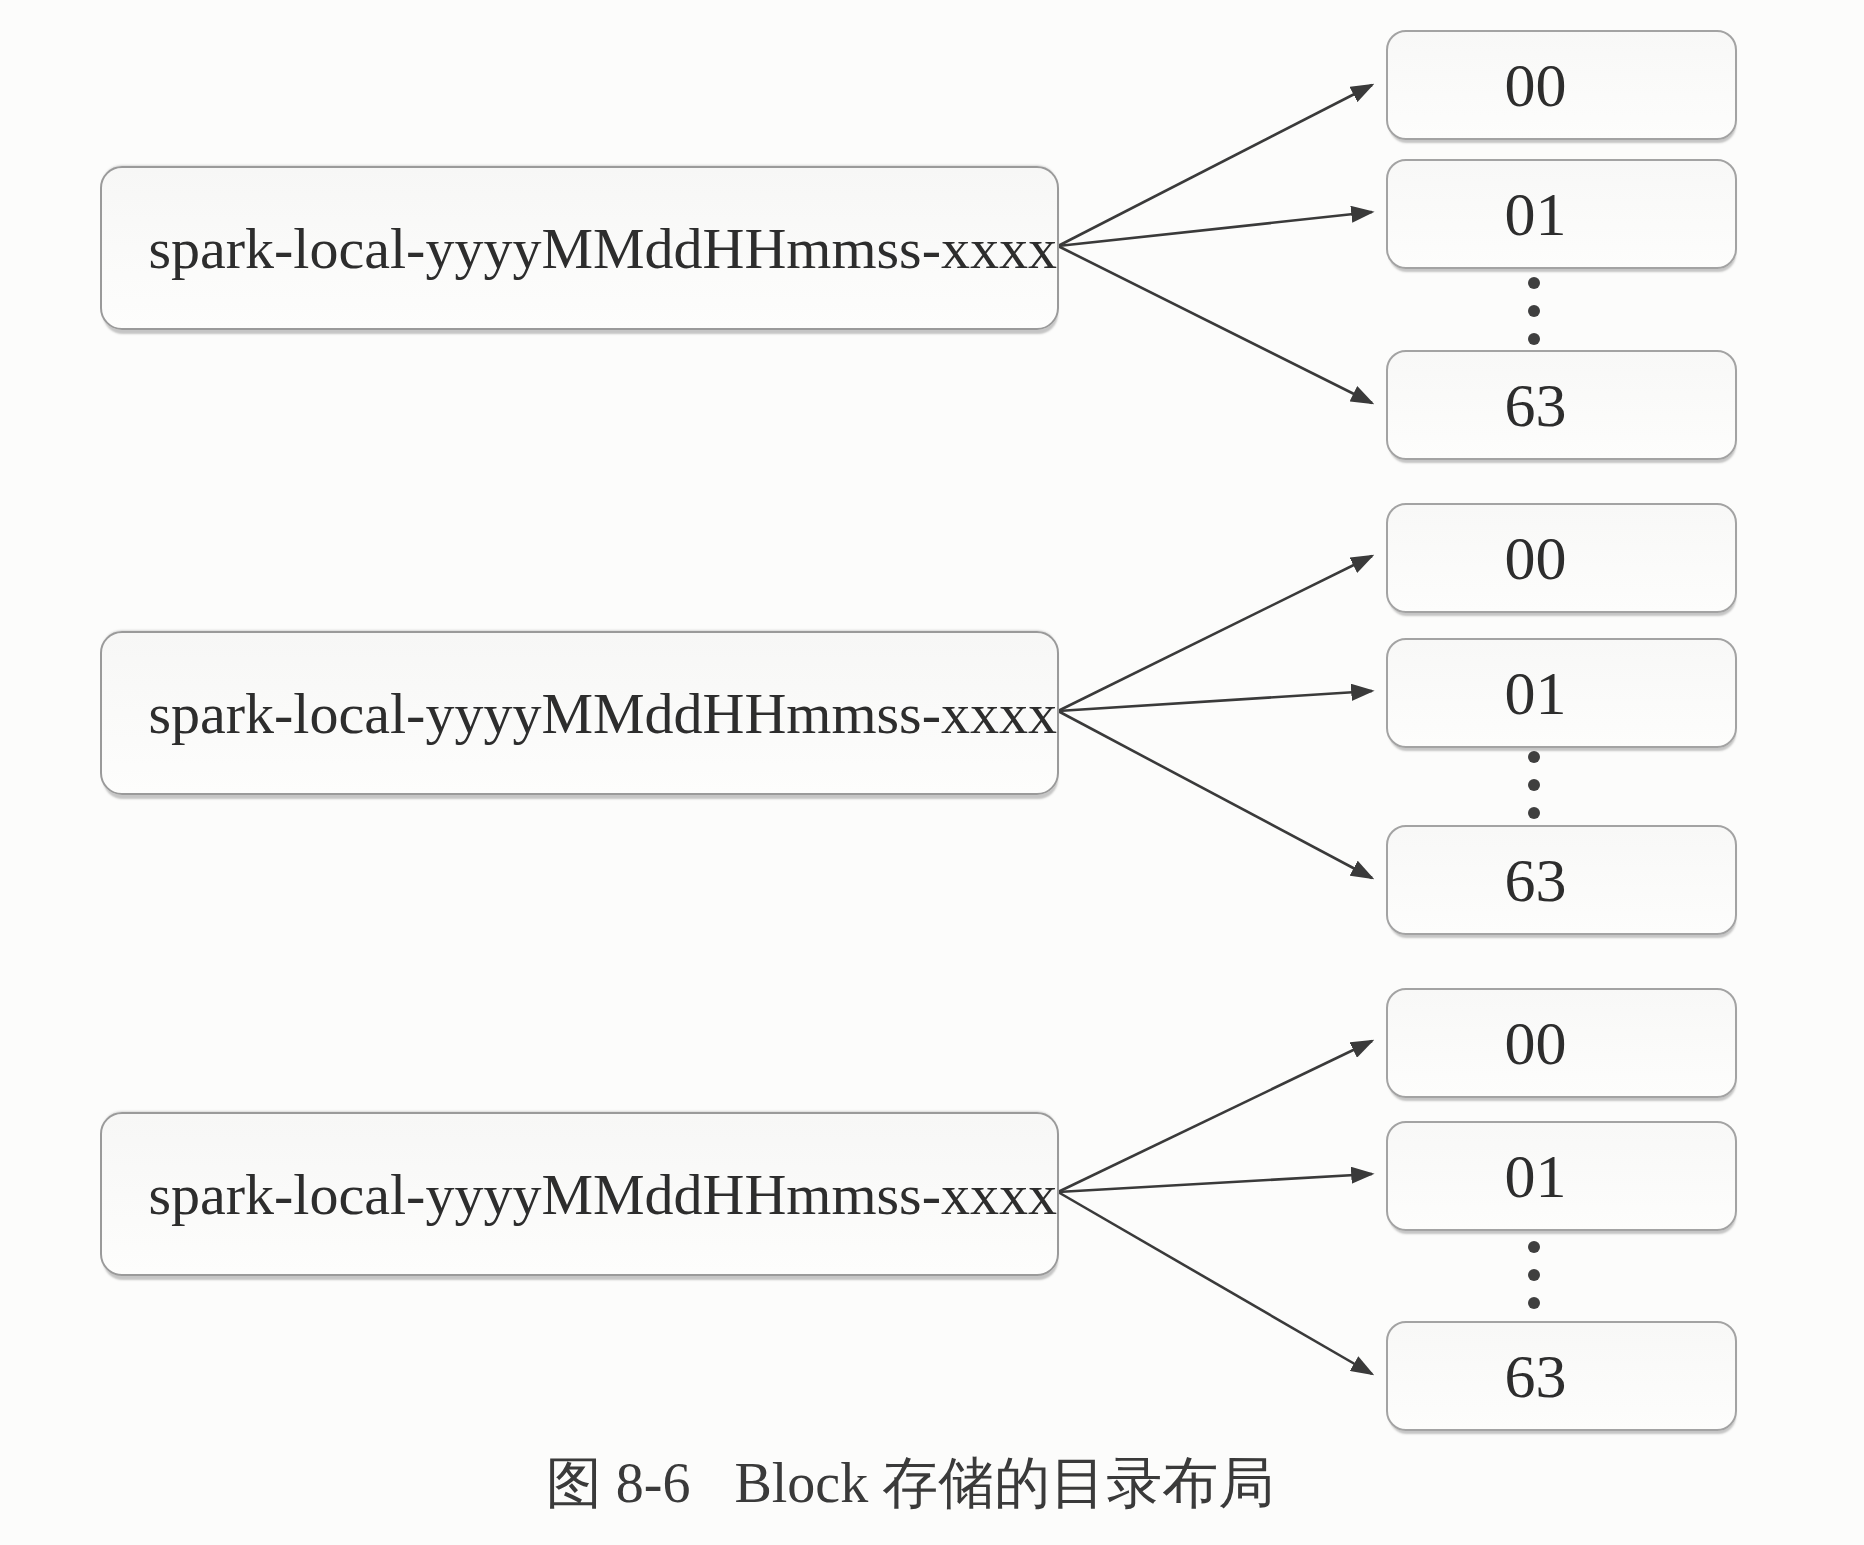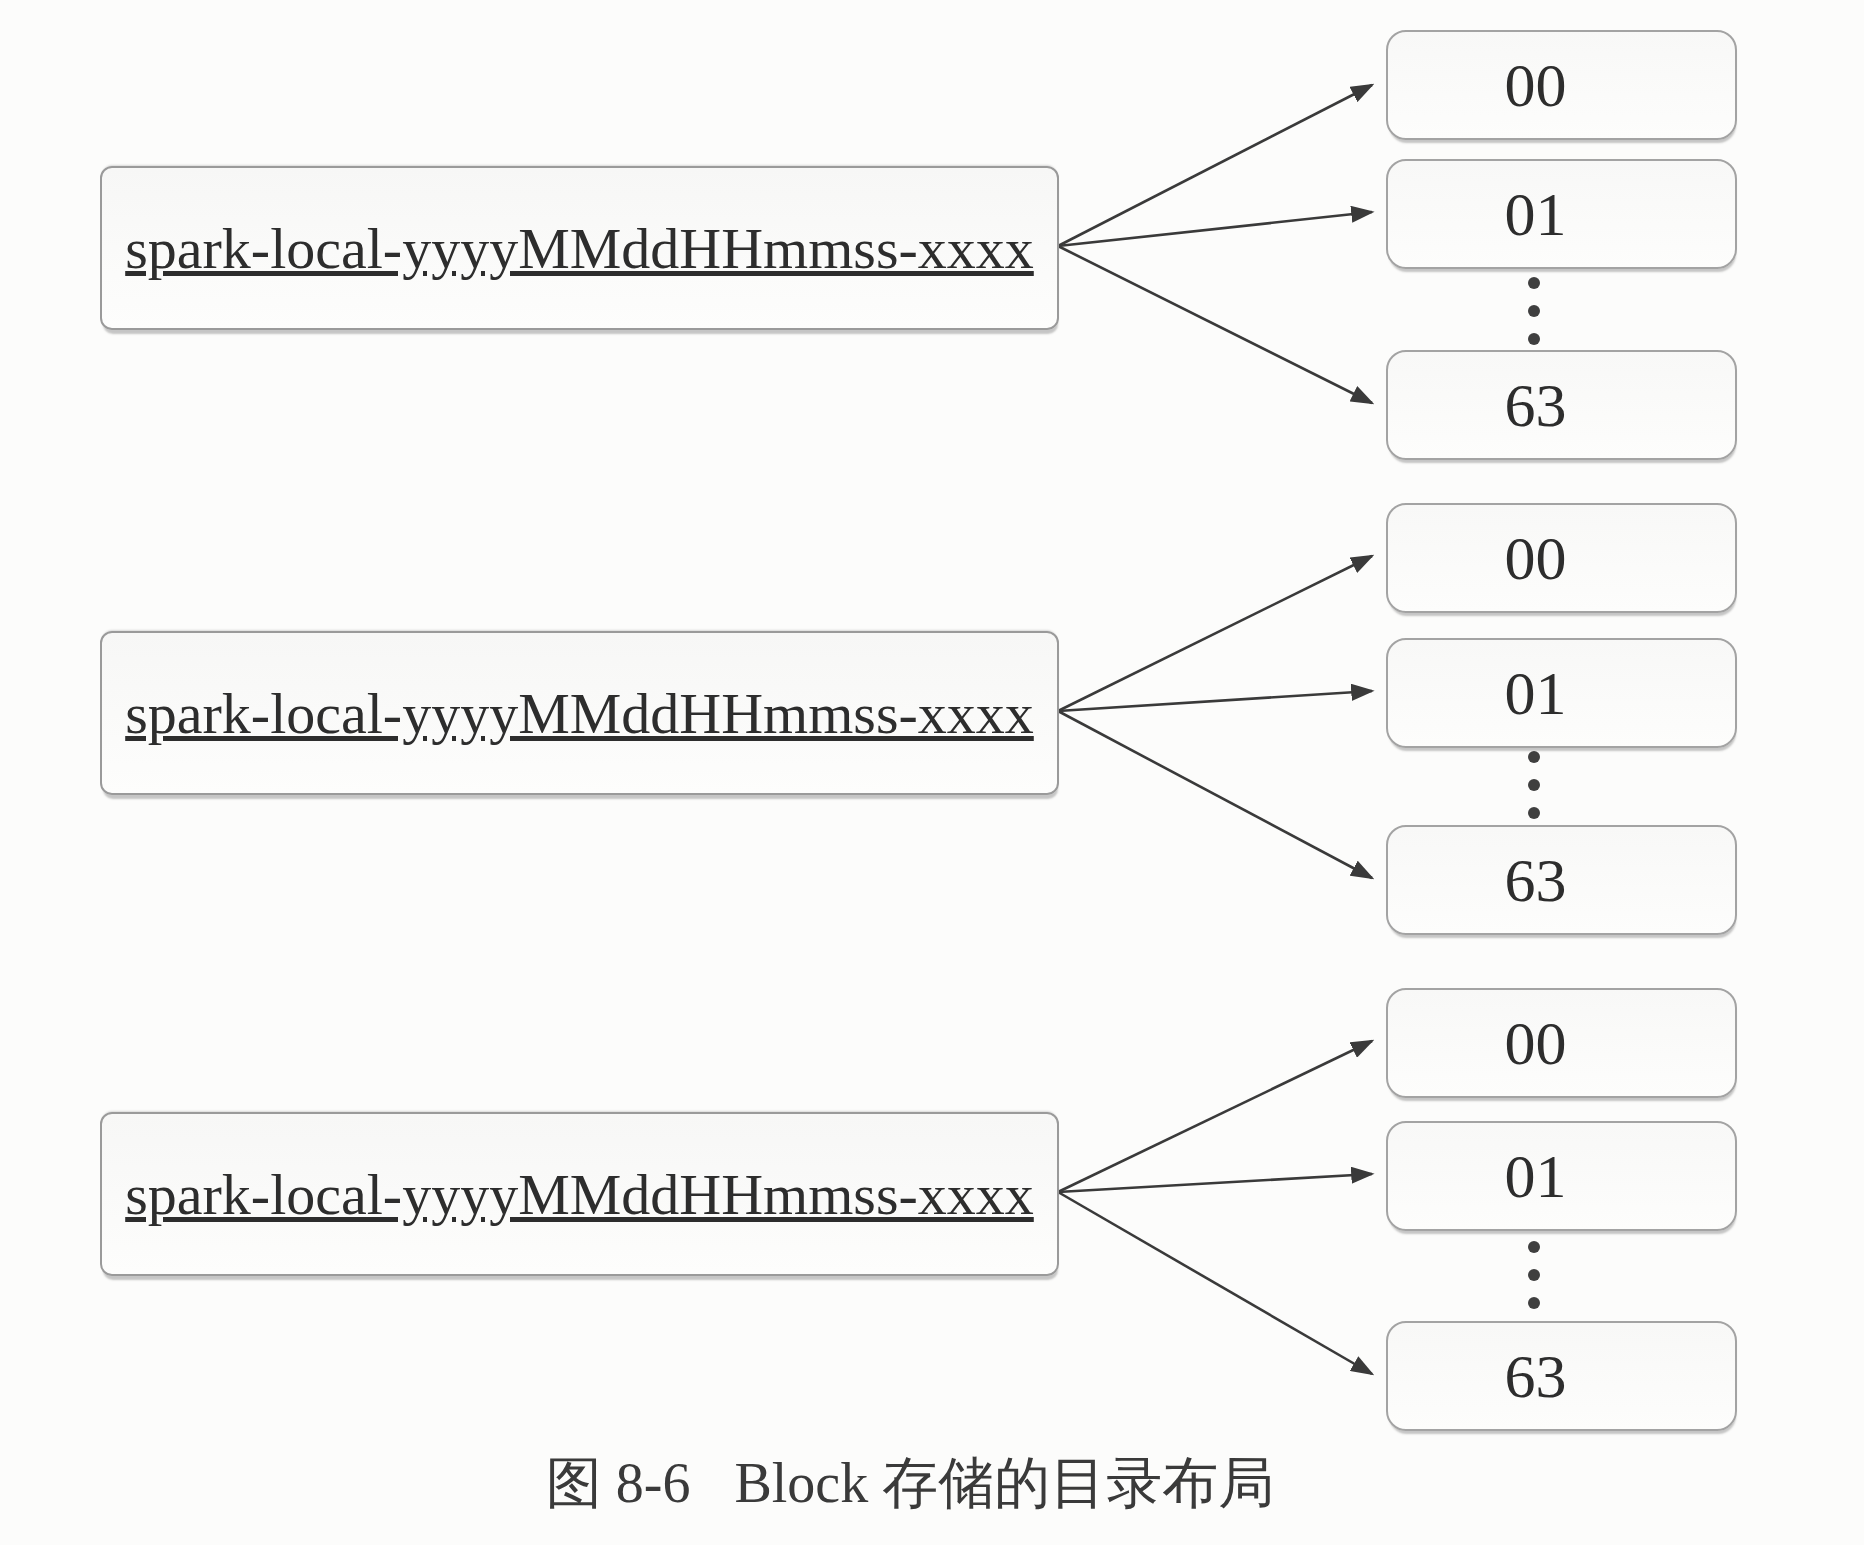--- a/index.html
+++ b/index.html
@@ -18,26 +18,25 @@
     width: 1864px; height: 1545px;
     pointer-events: none;
   }
   .src-box {
     position: absolute;
     left: 100px;
     width: 955px;
     height: 160px;
     background: linear-gradient(#f7f7f6, #fdfdfc);
     border: 2px solid #9a9a9a;
-    border-radius: 12px;
+    border-radius: 22px;
     box-shadow: 1px 6px 2px -2px rgba(130,130,130,0.45), 0 -3px 2px -2px rgba(150,150,150,0.35);
     display: flex;
     align-items: center;
-    justify-content: center;
-    text-decoration: underline;
+    justify-content: flex-end;
   }
   .src-label {
     font-size: 58px;
     letter-spacing: 0px;
     white-space: nowrap;
     color: #2d2d2d;
   }
   .tgt-box {
     position: absolute;
     left: 1386px;

